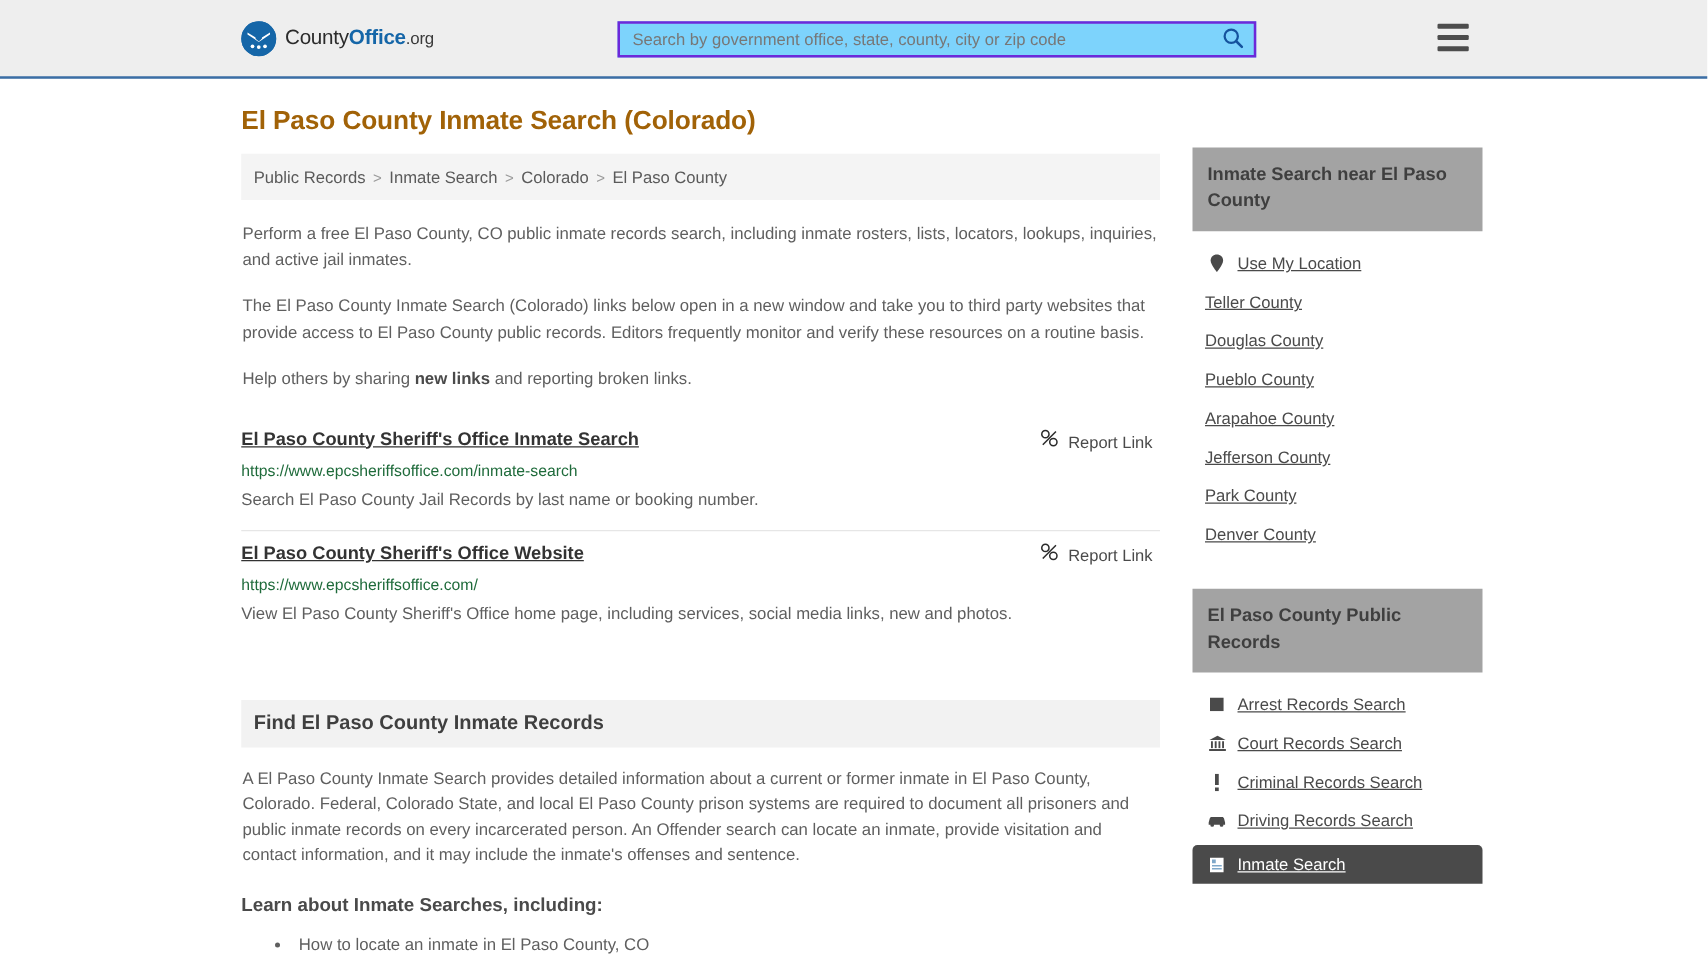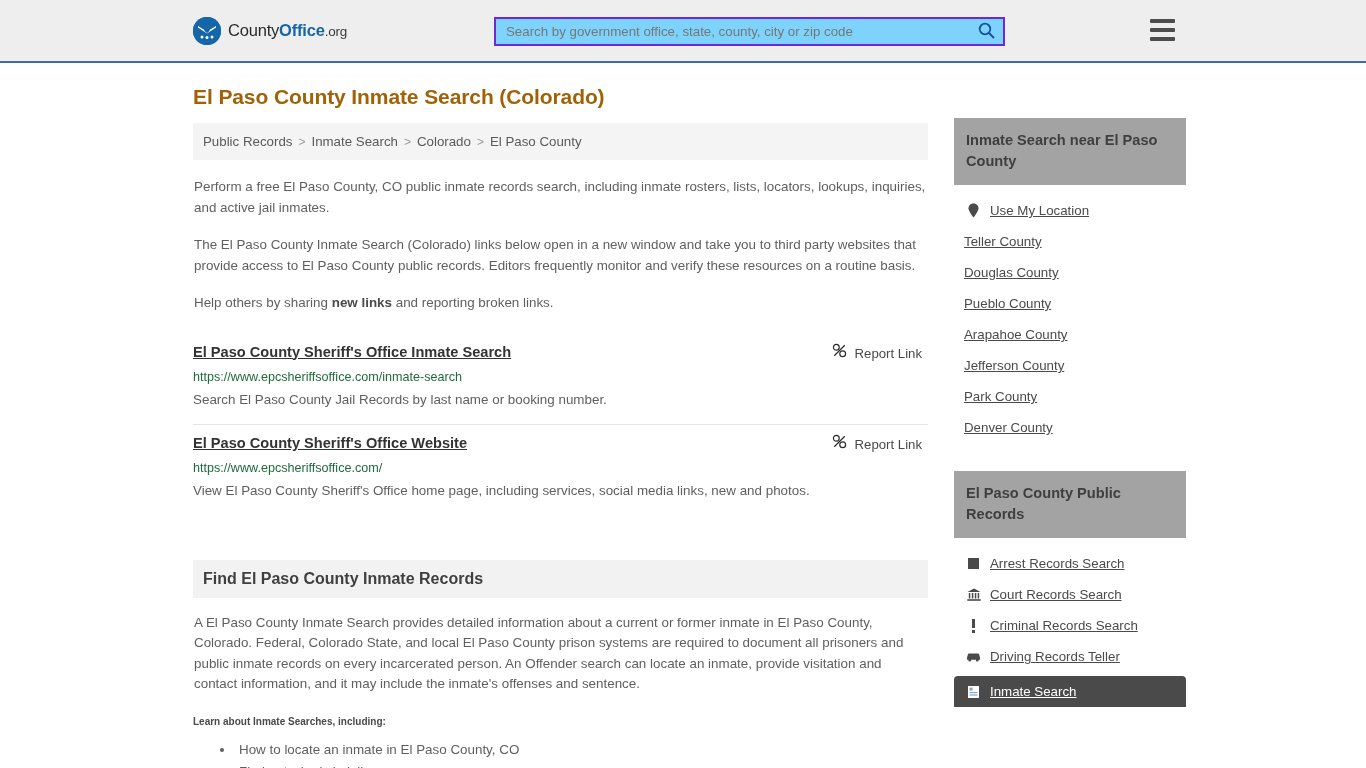--- a/index.html
+++ b/index.html
@@ -205,21 +205,21 @@
     color: #3f3f3f;
   }
   p.section-body {
     font-size: 13.4px;
     line-height: 20.5px;
     color: #5f5f5f;
     margin: 15px 0 15px 0;
     padding: 0 1px;
   }
   .learn-heading {
-    font-size: 10px;
+    font-size: 15px;
     font-weight: bold;
     color: #4a4a4a;
     margin: 21px 0 0 0;
   }
   ul.learn-list {
     margin: 12px 0 0 0;
     padding-left: 42px;
     list-style: disc;
   }
   ul.learn-list li {
@@ -466,21 +466,21 @@
           </div>
 
           <div class="side-item">
             <span class="side-icon">
               <svg width="16" height="11" viewBox="0 0 16 11">
                 <path d="M1 7 L1.9 3.6 C2.1 2.8 2.7 2.3 3.5 2.3 L12.5 2.3 C13.3 2.3 13.9 2.8 14.1 3.6 L15 7 L15 9 L1 9 Z" fill="#4a4a4a"></path>
                 <circle cx="4" cy="9.2" r="1.6" fill="#4a4a4a"></circle>
                 <circle cx="12" cy="9.2" r="1.6" fill="#4a4a4a"></circle>
               </svg>
             </span>
-            <span class="side-label">Driving Records Teller</span>
+            <span class="side-label">Driving Records Search</span>
           </div>
 
           <div class="side-item active">
             <span class="side-icon">
               <svg width="11" height="12" viewBox="0 0 11 12">
                 <rect x="0" y="0" width="11" height="12" fill="#ffffff"></rect>
                 <rect x="1.6" y="1.6" width="3" height="3" fill="#7fa8c9"></rect>
                 <rect x="1.6" y="6" width="7.8" height="1.2" fill="#7fa8c9"></rect>
                 <rect x="1.6" y="8.4" width="7.8" height="1.2" fill="#7fa8c9"></rect>
               </svg>

